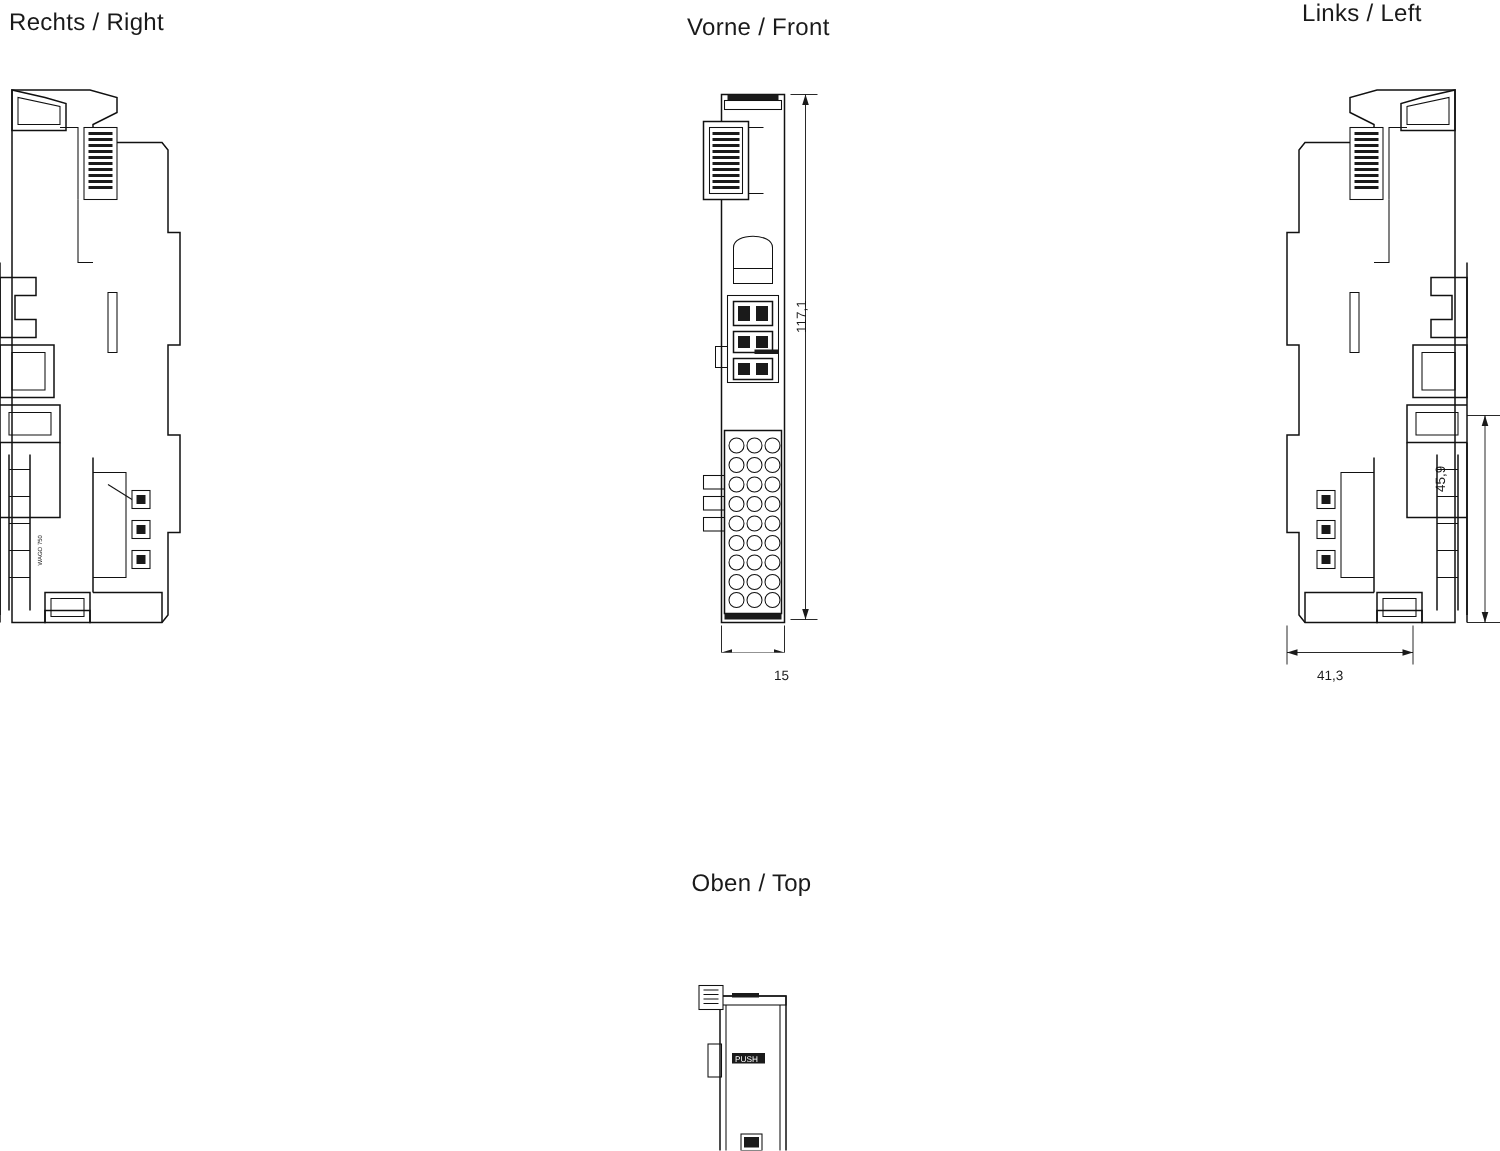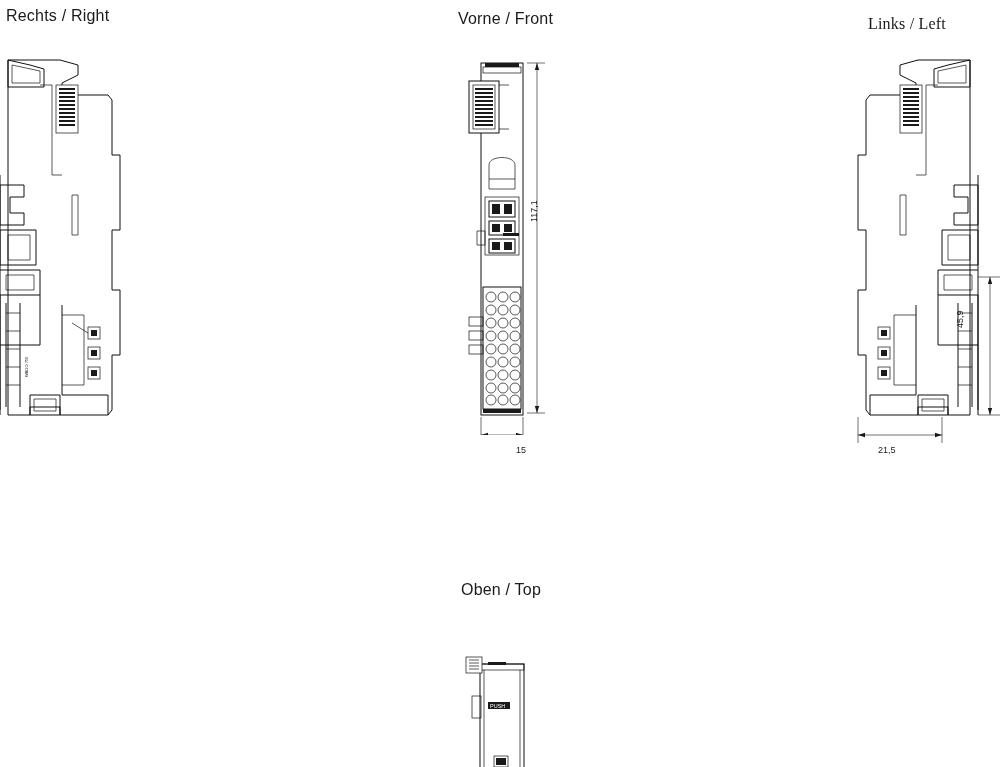--- a/index.html
+++ b/index.html
@@ -23,21 +23,21 @@
   }
   .view-label {
     position: absolute;
     font-size: 16px;
     color: #1a1a1a;
     white-space: nowrap;
     letter-spacing: 0.2px;
   }
   .lbl-right  { left: 6px;   top: 7px; }
   .lbl-front  { left: 458px; top: 10px; }
-  .lbl-left   { left: 868px; top: 15px; font-family: Liberation Serif, serif; }
+  .lbl-left   { left: 868px; top: 1px; }
   .lbl-top    { left: 461px; top: 581px; text-align: center; }
 
   .dim-label {
     position: absolute;
     font-size: 9px;
     color: #1a1a1a;
     white-space: nowrap;
   }
   .dim-117 {
     left: 529px; top: 222px;
@@ -67,21 +67,21 @@
 <div class="canvas">
 
   <div class="view-label lbl-right">Rechts / Right</div>
   <div class="view-label lbl-front">Vorne / Front</div>
   <div class="view-label lbl-left">Links / Left</div>
   <div class="view-label lbl-top">Oben / Top</div>
 
   <div class="dim-label dim-117">117,1</div>
   <div class="dim-label dim-15">15</div>
   <div class="dim-label dim-459">45,9</div>
-  <div class="dim-label dim-318">21,5</div>
+  <div class="dim-label dim-318">41,3</div>
 
   <svg width="140" height="400" viewBox="0 0 140 400" style="position:absolute; left:0px; top:55px;">
 
     <path class="ln" d="M8 5 L60 5 L78 10 L78 20 L62 28 L62 40 L108 40 L112 45 L112 100
                          L120 100 L120 175 L112 175 L112 235 L120 235 L120 300
                          L112 300 L112 355 L108 360 L60 360 L60 352 L30 352 L30 360 L8 360 Z"></path>
 
     <path class="ln" d="M8 5 L8 32 L44 32 L44 14 L30 10 L8 5 Z"></path>
     <path class="ln-thin" d="M12 10 L12 28 L40 28 L40 16 Z"></path>
 

